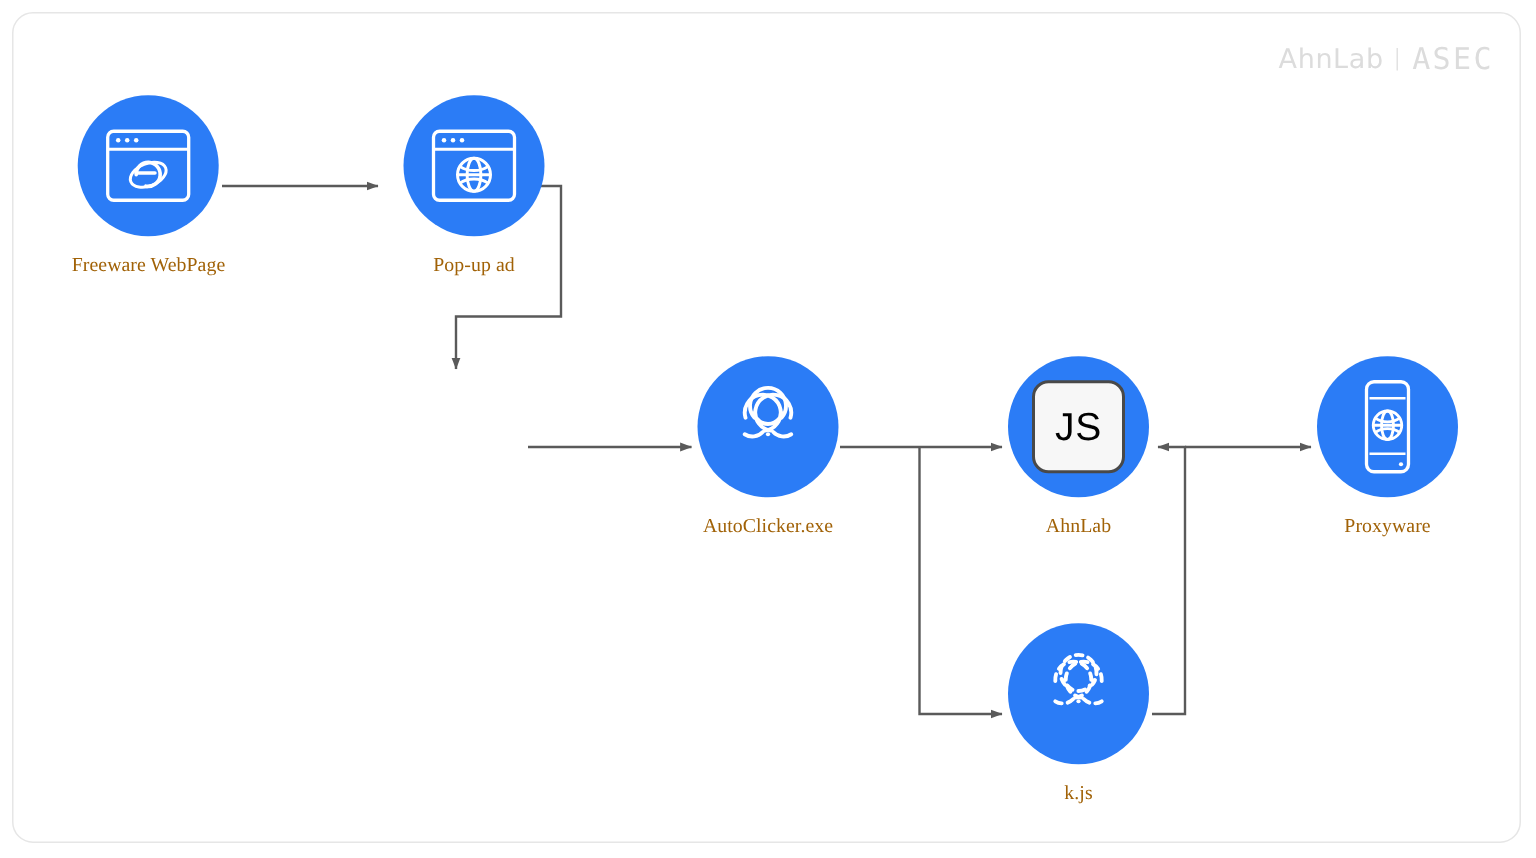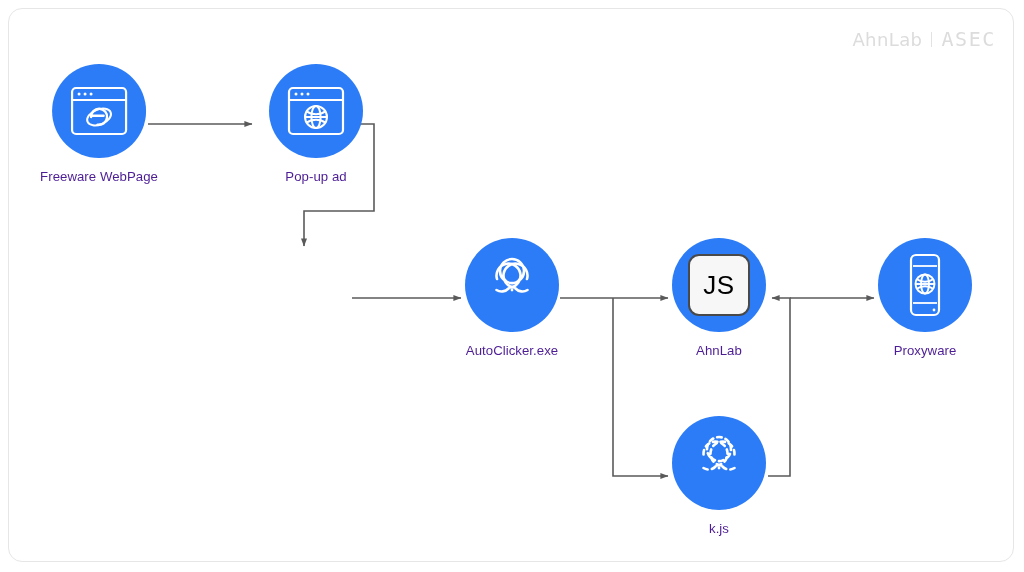--- a/index.html
+++ b/index.html
@@ -77,24 +77,25 @@
     border-radius: 50%;
     background: #2b7cf6;
     display: flex;
     align-items: center;
     justify-content: center;
     position: relative;
   }
   .node-label {
     margin-top: 11px;
     font-size: 13.2px;
-    color: #4c1d95;
+    color: #a16207;
     white-space: nowrap;
     text-align: center;
     letter-spacing: 0.05px;
+    font-family: Liberation Serif, serif;
   }
   .js-box {
     width: 58px;
     height: 58px;
     background: #f7f7f7;
     border: 2.5px solid #494949;
     border-radius: 11px;
     display: flex;
     align-items: center;
     justify-content: center;

